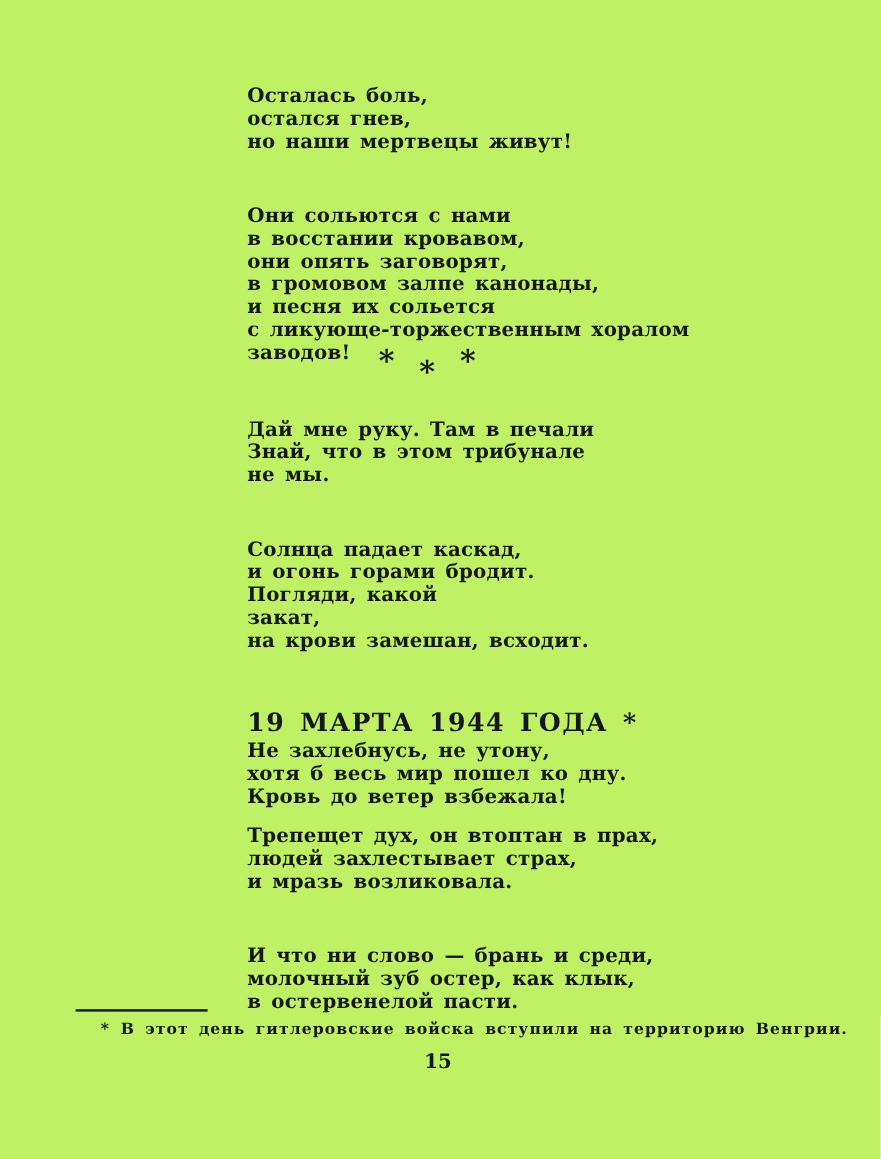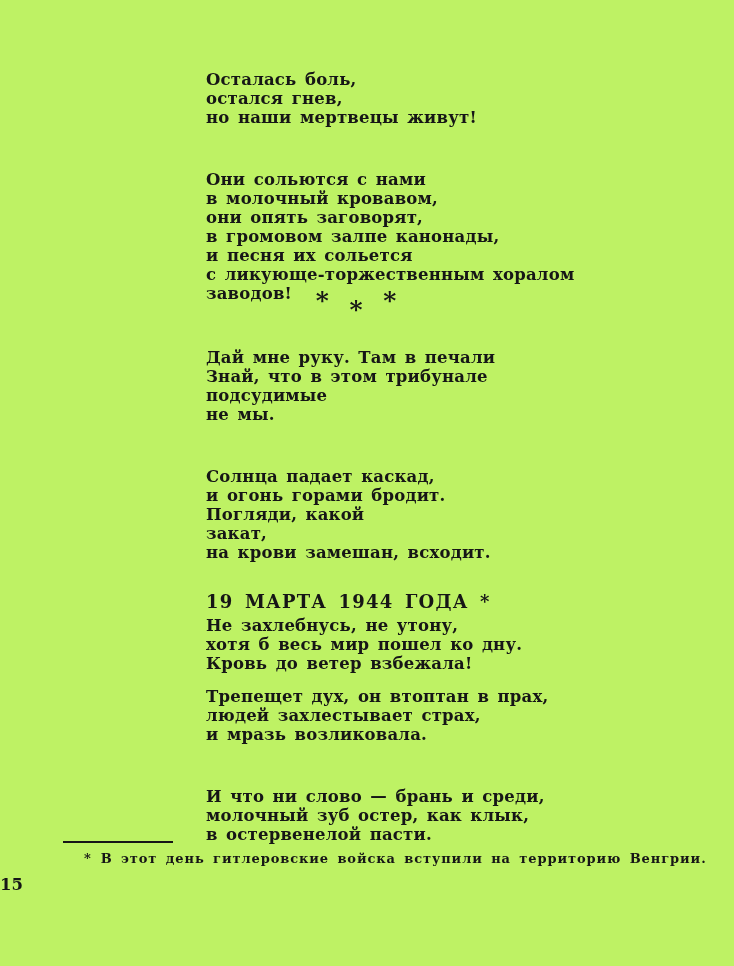--- a/index.html
+++ b/index.html
@@ -39,21 +39,21 @@
   }
   .separator .star { display: inline-block; margin: 0 6px; }
   .separator .star.mid { transform: translateY(9px); }
   .poem-title {
     position: absolute;
     top: 591px;
     left: 206px;
     width: 300px;
     margin: 0;
     text-align: left;
-    font-size: 18px;
+    font-size: 21px;
     line-height: 22px;
     letter-spacing: 1.2px;
     word-spacing: 4px;
     white-space: nowrap;
   }
   .footnote-rule {
     position: absolute;
     top: 841px;
     left: 63px;
     width: 110px;
@@ -69,56 +69,56 @@
     letter-spacing: 0.9px;
     word-spacing: 3px;
     white-space: nowrap;
   }
   .footnote .marker { display: inline-block; margin-right: 9px; }
   .page-number {
     position: absolute;
     top: 875px;
     left: 0;
     width: 730px;
+    text-align: center;
     font-size: 16.5px;
   }
 </style>
 </head>
 <body>
 
 <div class="page">
 
   <section class="poem" id="poem-a">
     <div class="stanza">
       <div class="line">Осталась боль,</div>
       <div class="line">остался гнев,</div>
       <div class="line">но наши мертвецы живут!</div>
     </div>
     <div class="stanza">
       <div class="line">Они сольются с нами</div>
-      <div class="line">в молочный кровавом,</div>
+      <div class="line">в восстании кровавом,</div>
       <div class="line">они опять заговорят,</div>
       <div class="line">в громовом залпе канонады,</div>
       <div class="line">и песня их сольется</div>
       <div class="line">с ликующе-торжественным хоралом</div>
       <div class="line">заводов!</div>
     </div>
   </section>
 
   <div class="separator">
     <span class="star">*</span>
     <span class="star mid">*</span>
     <span class="star">*</span>
   </div>
 
   <section class="poem" id="poem-b">
     <div class="stanza">
       <div class="line">Дай мне руку. Там в печали</div>
       <div class="line">Знай, что в этом трибунале</div>
-      <div class="line">подсудимые</div>
       <div class="line">не мы.</div>
     </div>
     <div class="stanza">
       <div class="line">Солнца падает каскад,</div>
       <div class="line">и огонь горами бродит.</div>
       <div class="line">Погляди, какой</div>
       <div class="line">закат,</div>
       <div class="line">на крови замешан, всходит.</div>
     </div>
   </section>

